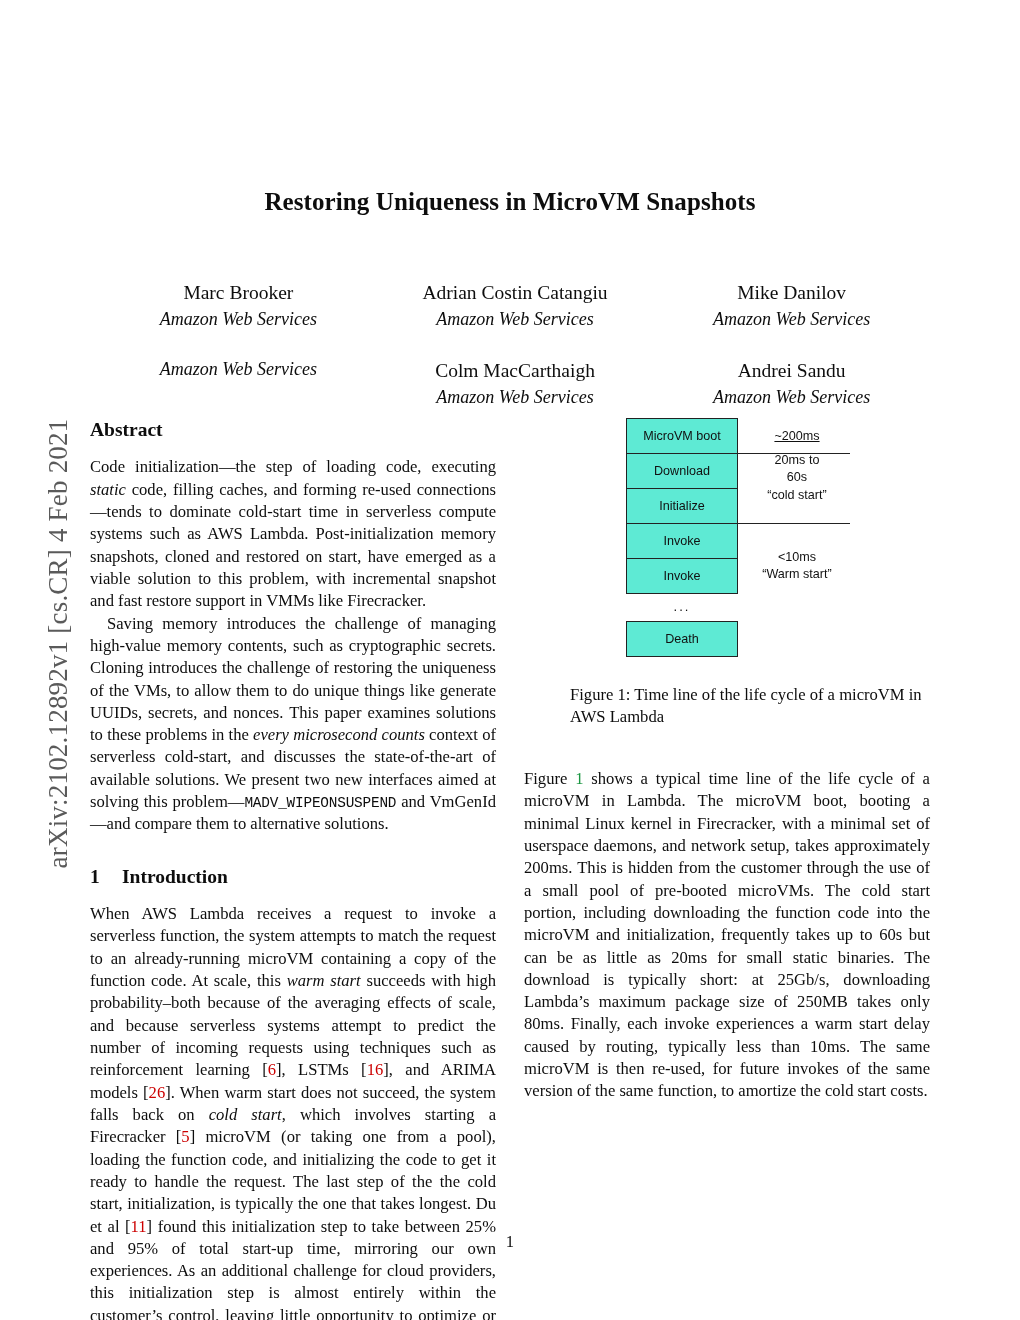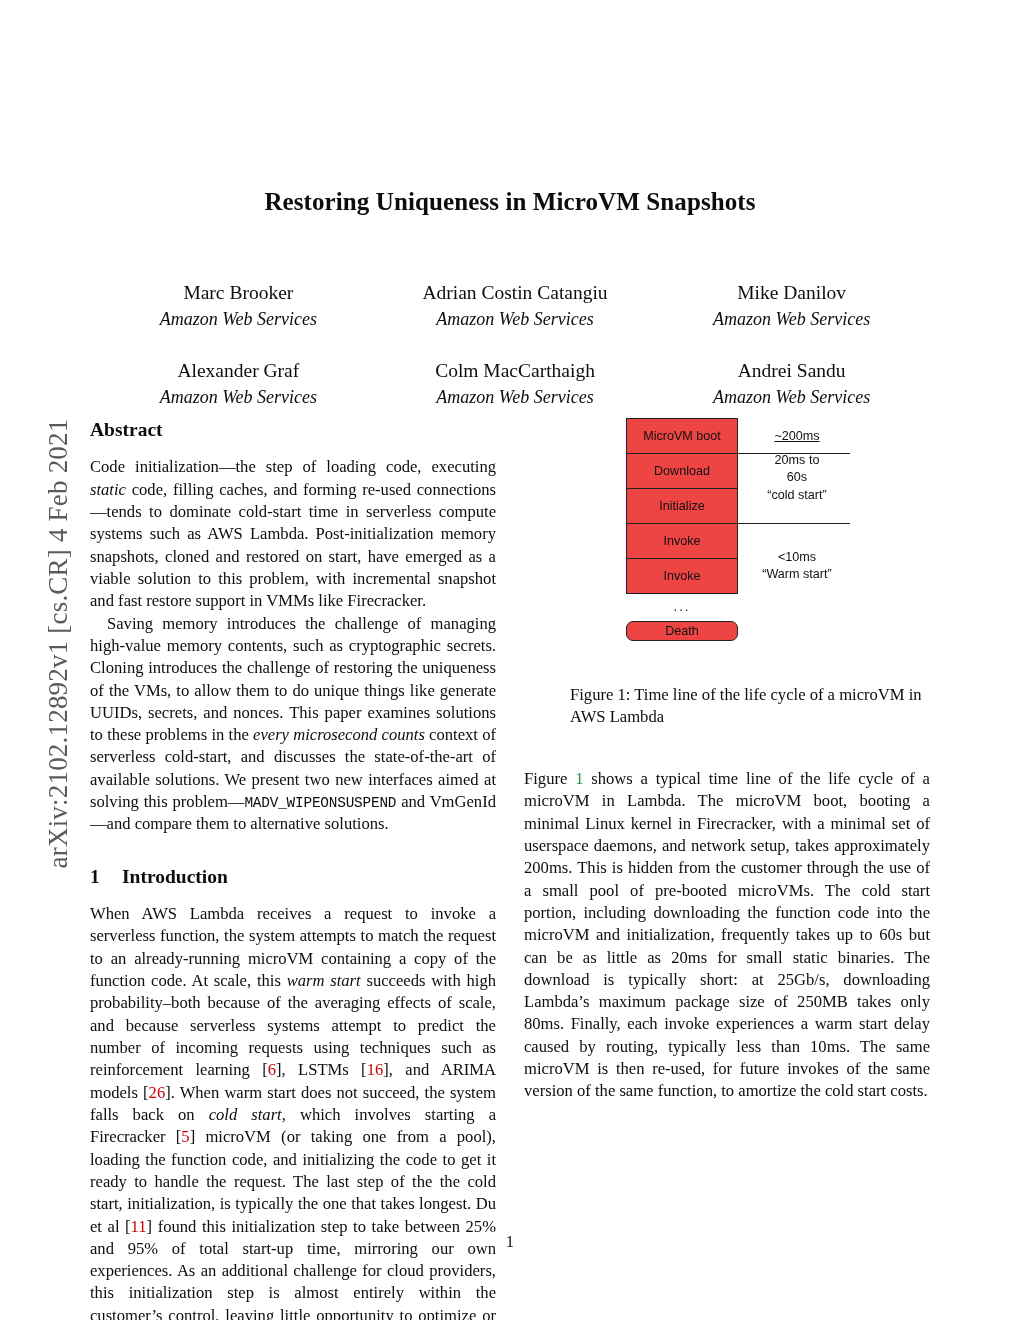--- a/index.html
+++ b/index.html
@@ -133,21 +133,21 @@
     position: relative;
     width: 406px;
     height: 248px;
   }
   .fig-box {
     position: absolute;
     left: 102px;
     width: 112px;
     box-sizing: border-box;
     border: 1.4px solid #222222;
-    background: #ef4444;
+    background: #5eead4;
     font-family: "Liberation Sans", sans-serif;
     font-size: 12.6px;
     color: #111111;
     display: flex;
     align-items: center;
     justify-content: center;
     text-align: center;
   }
   .fig-rule {
     position: absolute;
@@ -212,21 +212,20 @@
         <div class="author-name">Adrian Costin Catangiu</div>
         <div class="author-affil">Amazon Web Services</div>
       </div>
       <div class="author-cell">
         <div class="author-name">Mike Danilov</div>
         <div class="author-affil">Amazon Web Services</div>
       </div>
     </div>
     <div class="author-row">
       <div class="author-cell">
-        <div class="author-name">Alexander Graf</div>
         <div class="author-affil">Amazon Web Services</div>
       </div>
       <div class="author-cell">
         <div class="author-name">Colm MacCarthaigh</div>
         <div class="author-affil">Amazon Web Services</div>
       </div>
       <div class="author-cell">
         <div class="author-name">Andrei Sandu</div>
         <div class="author-affil">Amazon Web Services</div>
       </div>
@@ -262,21 +261,21 @@
         </div>
       <div class="fig-box" style="top:105px; height:36px;">
           <span>Invoke</span>
         </div>
       <div class="fig-box" style="top:140px; height:36px;">
           <span>Invoke</span>
         </div>
 
       <div class="fig-ellipsis" style="top:181px;">...</div>
 
-      <div class="fig-box" style="top:203px; height:20px;border-radius:7px;">
+      <div class="fig-box" style="top:203px; height:36px;">
           <span>Death</span>
         </div>
 
       <div class="fig-rule" style="top:35px;"></div>
       <div class="fig-rule" style="top:105px;"></div>
 
       <div class="fig-note" style="top:10px;text-decoration:underline;">
         <div>~200ms</div>
       </div>
       <div class="fig-note" style="top:34px;text-align:center;">

